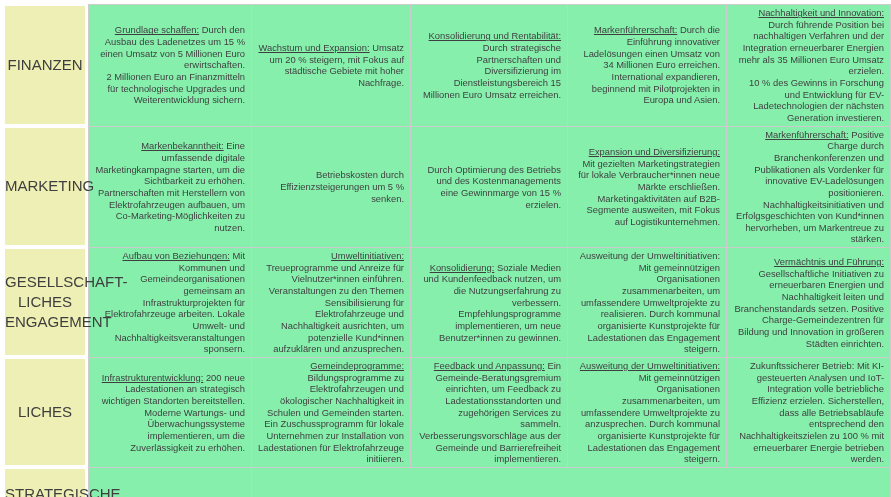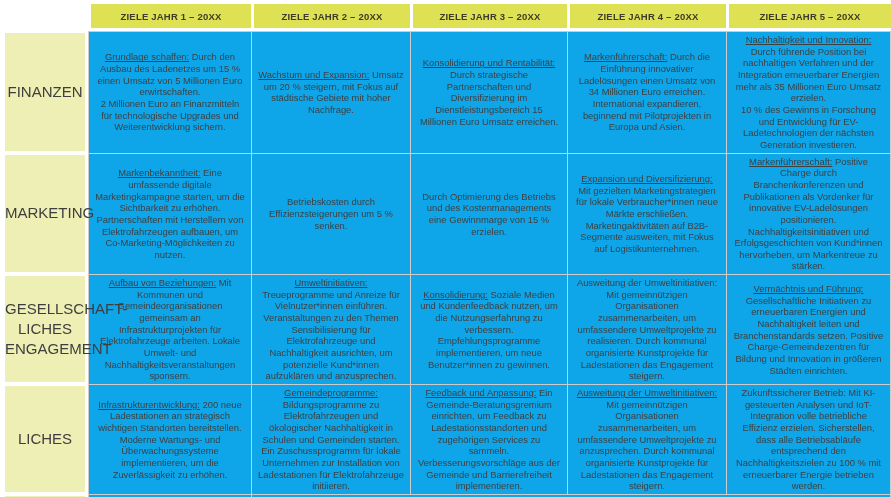--- a/index.html
+++ b/index.html
@@ -17,23 +17,23 @@
     border-left:3px solid #ffffff;border-bottom:3px solid #ffffff;
     height:24px;text-align:center;vertical-align:middle;
   }
   td.label{
     background:#eeefb4;color:#3e3e3e;
     border:2px solid #ffffff;border-right-width:3px;
     text-align:center;vertical-align:middle;
     font-size:15px;line-height:1.35;white-space:pre-line;
   }
   td.cell{
-    background:#0ea5e9;
+    background:#86efac;
     border-left:1px solid #cccccc;border-top:1px solid #cccccc;
-    vertical-align:middle;text-align:center;
+    vertical-align:middle;text-align:right;
     font-size:9.4px;line-height:1.24;
     padding:2px 6px;
   }
   td.cell.last{border-right:1px solid #cccccc;}
   .h{text-decoration:underline;}
   .b{white-space:pre-line;}
   tr.r1{height:80px;} tr.r2{height:73px;} tr.r3{height:78px;}
   tr.r4{height:82px;} tr.r5{height:75px;}
 </style>
 </head>
@@ -44,28 +44,20 @@
     <colgroup>
       <col style="width:85px">
         <col style="width:163px">
         <col style="width:159px">
       <col style="width:157px">
         <col style="width:159px">
         <col style="width:165px">
     </colgroup>
 
     <tbody>
-        <tr>
-      <td class="corner"></td>
-      <th class="head">ZIELE JAHR 1 – 20XX</th>
-      <th class="head">ZIELE JAHR 2 – 20XX</th>
-      <th class="head">ZIELE JAHR 3 – 20XX</th>
-      <th class="head">ZIELE JAHR 4 – 20XX</th>
-      <th class="head">ZIELE JAHR 5 – 20XX</th>
-    </tr>
 
     <tr class="r1">
       <td class="label">FINANZEN</td>
       <td class="cell">
         <span class="h">Grundlage schaffen:</span>
         <span class="b">Durch den Ausbau des Ladenetzes um 15 % einen Umsatz von 5 Millionen Euro erwirtschaften.
 2 Millionen Euro an Finanzmitteln für technologische Upgrades und Weiterentwicklung sichern.</span>
       </td>
       <td class="cell">
         <span class="h">Wachstum und Expansion:</span>

